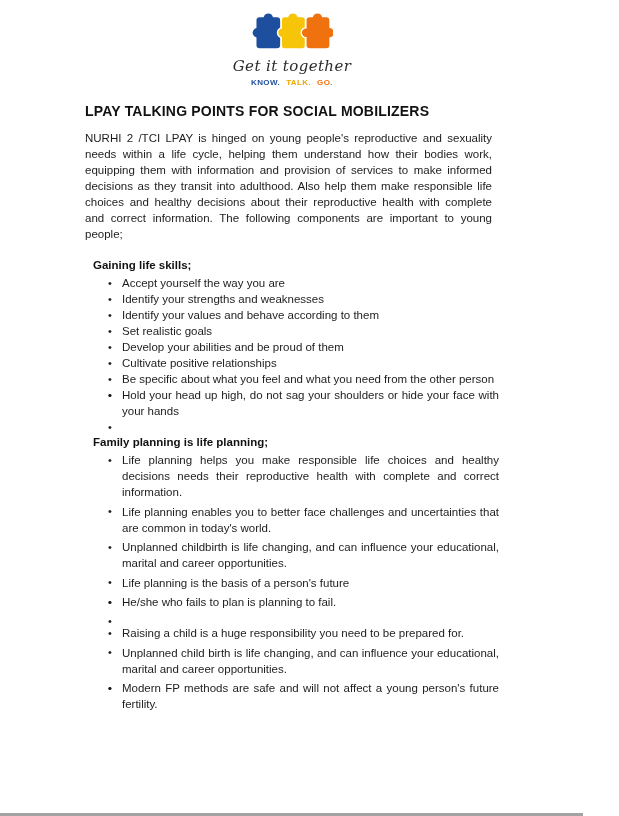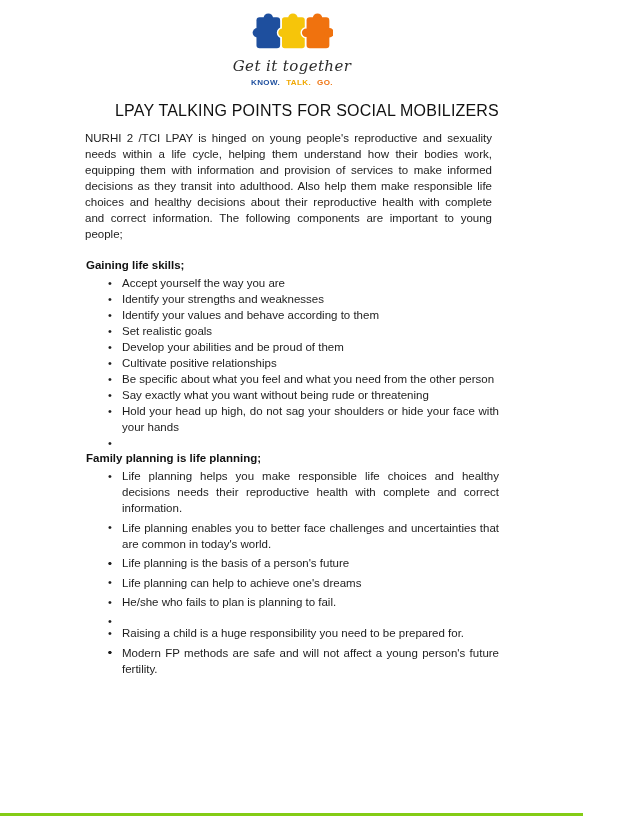--- a/index.html
+++ b/index.html
@@ -8,21 +8,21 @@
     width: 583px;
     height: 816px;
     box-sizing: border-box;
     background: #ffffff;
     padding: 8px 84px 0 85px;
     font-family: "Liberation Sans", sans-serif;
     font-size: 11.5px;
     line-height: 16px;
     color: #1d1d1d;
     overflow: hidden;
-    border-bottom: 3px solid #84cc16;
+    border-bottom: 3px solid #a3a3a3;
   }
   
   .logo { text-align: center; }
   .logo svg { display: inline-block; }
   .tagline {
     font-family: "DejaVu Serif", serif;
     font-style: italic;
     font-size: 15px;
     line-height: 18px;
     color: #2b2b2b;
@@ -32,36 +32,36 @@
   .motto {
     font-size: 8px;
     line-height: 11px;
     font-weight: bold;
     letter-spacing: 0.4px;
     margin-top: 2px;
   }
   .motto-word { margin: 0 3px; }
   
   .title {
-    font-size: 16px;
-    font-weight: normal;
-    text-align: right;
+    font-size: 14px;
+    font-weight: bold;
+    text-align: left;
     letter-spacing: 0.2px;
     margin: 15px 0 0 0;
     color: #111111;
   }
   .intro {
     margin: 11px 7px 0 0;
     text-align: justify;
   }
   .doc-section { margin-top: 15px; }
   .section-heading {
     font-size: 11.5px;
     font-weight: bold;
-    margin: 0 0 2px 1px;
+    margin: 0 0 2px 8px;
     color: #111111;
   }
   .bullet-list { list-style: none; margin: 0; padding: 0; }
   .bullet-item {
     position: relative;
     padding-left: 37px;
     text-align: justify;
   }
   .bullet-list.spaced .bullet-item { margin-bottom: 3.5px; }
   .bullet-marker {
@@ -134,21 +134,20 @@
     <span class="bullet-text">Cultivate positive relationships</span>
   </li>
 
   <li class="bullet-item">
     <span class="bullet-marker">•</span>
     <span class="bullet-text">Be specific about what you feel and what you need from the other person</span>
   </li>
 
   <li class="bullet-item">
     <span class="bullet-marker">•</span>
-    <span class="bullet-text">Say exactly what you want without being rude or threatening</span>
   </li>
 
   <li class="bullet-item">
     <span class="bullet-marker">•</span>
     <span class="bullet-text">Hold your head up high, do not sag your shoulders or hide your face with your hands</span>
   </li>
 
   <li class="bullet-item">
     <span class="bullet-marker">•</span>
   </li>
@@ -163,30 +162,30 @@
     <span class="bullet-text">Life planning helps you make responsible life choices and healthy decisions needs their reproductive health with complete and correct information.</span>
   </li>
 
   <li class="bullet-item">
     <span class="bullet-marker">•</span>
     <span class="bullet-text">Life planning enables you to better face challenges and uncertainties that are common in today's world.</span>
   </li>
 
   <li class="bullet-item">
     <span class="bullet-marker">•</span>
+    <span class="bullet-text">Unplanned childbirth is life changing, and can influence your educational, marital and career opportunities.</span>
   </li>
 
   <li class="bullet-item">
     <span class="bullet-marker">•</span>
     <span class="bullet-text">Life planning is the basis of a person's future</span>
   </li>
 
   <li class="bullet-item">
     <span class="bullet-marker">•</span>
-    <span class="bullet-text">Life planning can help to achieve one's dreams</span>
   </li>
 
   <li class="bullet-item">
     <span class="bullet-marker">•</span>
     <span class="bullet-text">He/she who fails to plan is planning to fail.</span>
   </li>
 
   <li class="bullet-item">
     <span class="bullet-marker">•</span>
   </li>
@@ -195,20 +194,21 @@
 
   <section class="doc-section">
     <ul class="bullet-list spaced">
   <li class="bullet-item">
     <span class="bullet-marker">•</span>
     <span class="bullet-text">Raising a child is a huge responsibility you need to be prepared for.</span>
   </li>
 
   <li class="bullet-item">
     <span class="bullet-marker">•</span>
+    <span class="bullet-text">Unplanned child birth is life changing, and can influence your educational, marital and career opportunities.</span>
   </li>
 
   <li class="bullet-item">
     <span class="bullet-marker">•</span>
   </li>
 
   <li class="bullet-item">
     <span class="bullet-marker">•</span>
     <span class="bullet-text">Modern FP methods are safe and will not affect a young person's future fertility.</span>
   </li>

